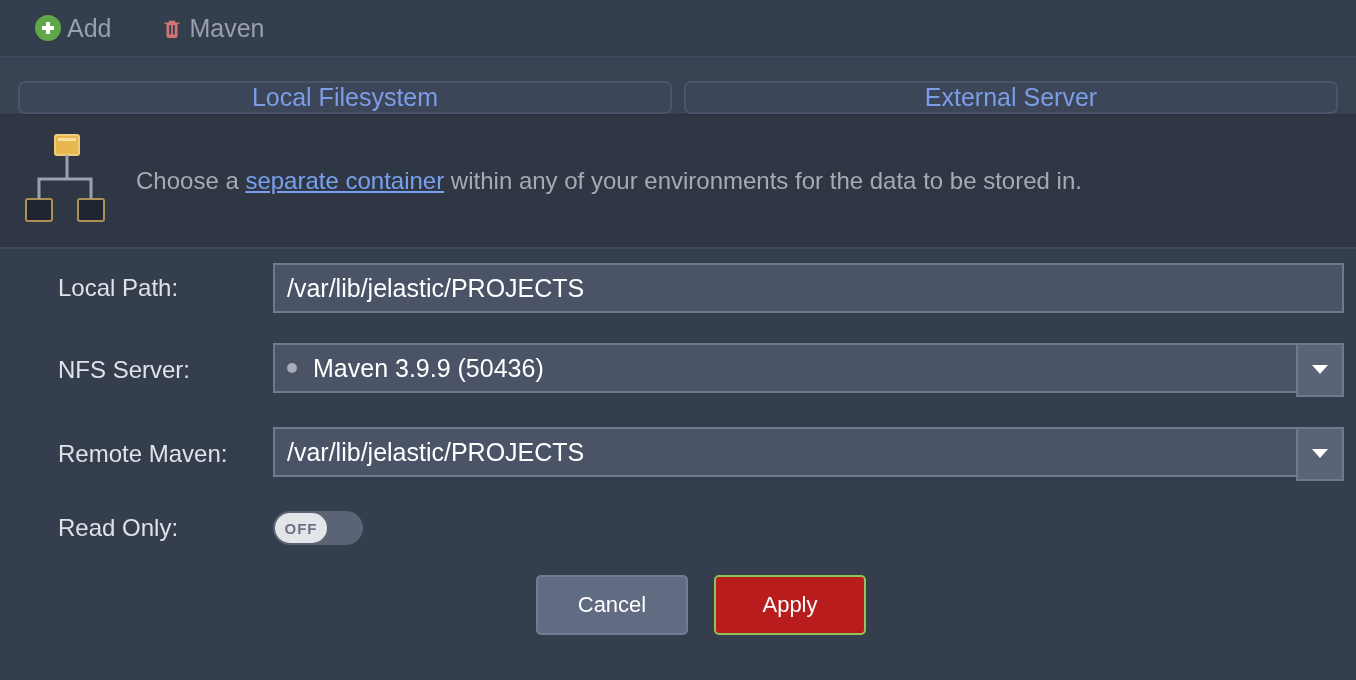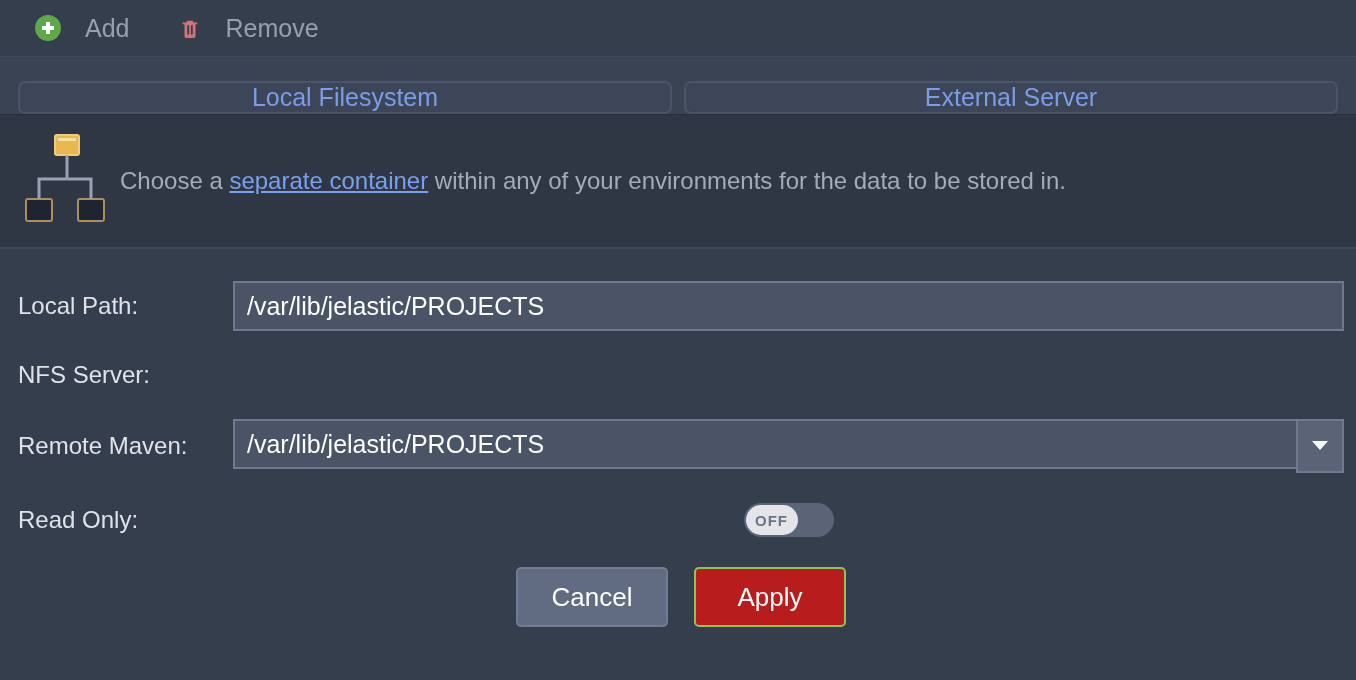--- a/index.html
+++ b/index.html
@@ -18,21 +18,21 @@
     height:56px;
     display:flex;
     align-items:center;
     gap:16px;
     padding:0 18px;
     box-sizing:border-box;
   }
   .tool-btn{
     display:flex;
     align-items:center;
-    gap:24px;
+    gap:6px;
     padding:2px 14px;
     font-size:25px;
     color:#98a0ad;
     border:3px solid transparent;
     cursor:pointer;
     user-select:none;
   }
   .tool-btn.highlight{
     border:3px solid #e23c3c;
   }
@@ -77,31 +77,32 @@
     border-color:#2b323f;
     border-bottom-left-radius:0;
     border-bottom-right-radius:0;
     color:#ffffff;
     margin-bottom:-1px;
   }
   
   .desc-row{
     display:flex;
     align-items:center;
-    gap:12px;
+    gap:28px;
     padding:18px 22px 18px 22px;
     border-bottom:2px solid #3e4a60;
     background:#2f3744;
   }
   .tree-ico{display:block}
   .desc-text{font-size:24px;color:#a5abb6}
   .desc-text a{color:#79a0ee;text-decoration:underline}
   
   .form{
-    padding:32px 12px 0 18px;
+    padding:14px 12px 0 18px;
+    margin-left:40px;
   }
   .fr{
     display:flex;
     align-items:center;
     margin-bottom:30px;
   }
   .fr-label{
     width:215px;
     font-size:24px;
     color:#dfe2e8;
@@ -155,21 +156,21 @@
     position:absolute;left:2px;top:2px;width:52px;height:30px;border-radius:15px;
     background:#e3e5e9;font-size:15px;font-weight:700;color:#6b7485;
     display:flex;align-items:center;justify-content:center;letter-spacing:1px;
   }
   
   .btn-row{
     display:flex;justify-content:center;gap:26px;margin-top:30px;
   }
   .btn{
     width:148px;height:56px;border-radius:5px;border:2px solid #717d95;
-    display:flex;align-items:center;justify-content:center;font-size:26px;color:#fff;
+    display:flex;align-items:center;justify-content:center;font-size:22px;color:#fff;
     cursor:pointer;
   }
   .btn.cancel{background:#616b81}
   .btn.apply{background:#b91c1c;border-color:#8fc25b}
 </style>
 </head>
 <body>
 
 <div class="toolbar">
   <div class="tool-btn">
@@ -177,21 +178,21 @@
         <span class="plus-circle"></span>
       </span>
     <span>Add</span>
   </div>
   <div class="tool-btn">
     <span class="ico trash">
       <svg width="22" height="24" viewBox="0 0 24 24">
           <path d="M6 7h12v14a2 2 0 0 1-2 2H8a2 2 0 0 1-2-2V7zm3 2v10h2V9H9zm4 0v10h2V9h-2zM9 4h6l1 2h4v2H4V6h4l1-2z"></path>
         </svg>
     </span>
-    <span>Remove</span>
+    <span>Maven</span>
   </div>
 </div>
 
 <div class="tabs-row">
   <div class="tab">
     <span>Local Filesystem</span>
   </div>
   <div class="tab">
     <span>External Server</span>
   </div>
@@ -216,41 +217,54 @@
 
   <div class="fr">
     <div class="fr-label">Local Path:</div>
     <div class="fr-ctrl">
       <input class="txt-input" type="text" value="/var/lib/jelastic/PROJECTS" style="">
     </div>
   </div>
 
   <div class="fr">
     <div class="fr-label">NFS Server:</div>
+    <div class="fr-ctrl">
+      <div class="combo">
+        <div class="combo-body">
+          <span class="dot"></span>
+          <span>Maven 3.9.9 (50436)</span>
+        </div>
+        <div class="combo-btn">
+          <svg width="18" height="12" viewBox="0 0 18 12">
+              <path d="M1 1 L9 10 L17 1 Z"></path>
+            </svg>
+        </div>
+      </div>
+    </div>
   </div>
 
   <div class="fr">
     <div class="fr-label">Remote Maven:</div>
     <div class="fr-ctrl">
       <div class="combo">
         <div class="combo-body">
           <span>/var/lib/jelastic/PROJECTS</span>
         </div>
         <div class="combo-btn">
           <svg width="18" height="12" viewBox="0 0 18 12">
               <path d="M1 1 L9 10 L17 1 Z"></path>
             </svg>
         </div>
       </div>
     </div>
   </div>
 
   <div class="fr">
     <div class="fr-label">Read Only:</div>
-    <div class="fr-ctrl" style="display:flex;justify-content:center">
+    <div class="fr-ctrl" style="display:flex;">
       <span class="toggle">
         <span class="toggle-handle">OFF</span>
       </span>
     </div>
   </div>
 
   <div class="btn-row">
     <div class="btn cancel">
       <span>Cancel</span>
     </div>

